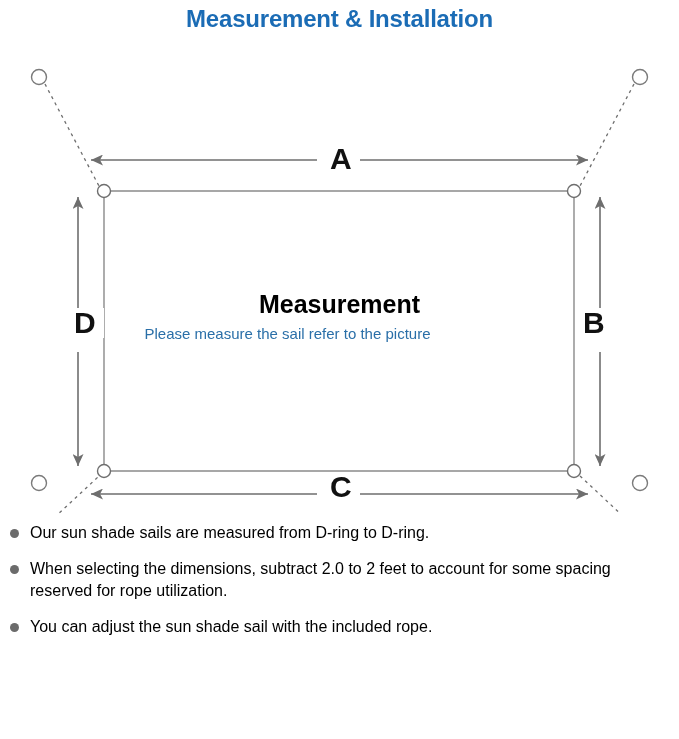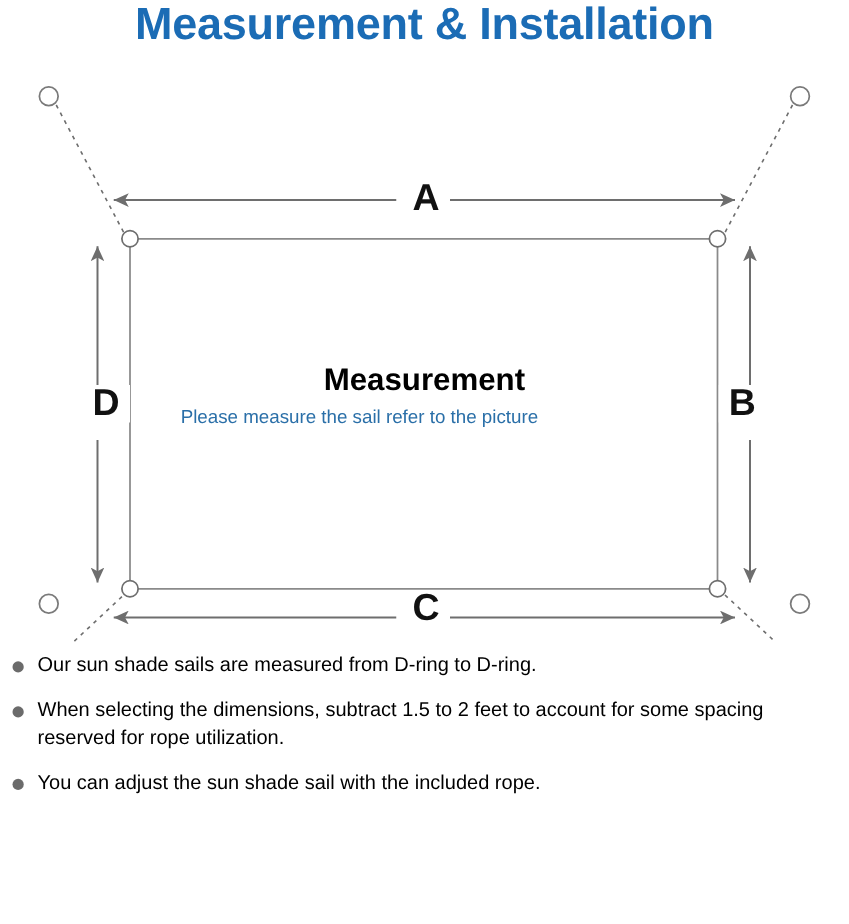--- a/index.html
+++ b/index.html
@@ -15,21 +15,21 @@
     overflow: hidden;
   }
 
   
   #page-title {
     position: absolute;
     top: 0px;
     left: 0;
     width: 679px;
     text-align: center;
-    font-size: 36px;
+    font-size: 24px;
     font-weight: bold;
     color: #1b6cb5;
     letter-spacing: -0.2px;
     line-height: 38px;
   }
 
   
   #diagram {
     position: absolute;
     top: 50px;
@@ -162,19 +162,19 @@
   <div class="center-sub">Please measure the sail refer to the picture</div>
 </div>
 
 <div id="notes">
   <div class="note-row">
     <span class="note-bullet"></span>
     <span class="note-text">Our sun shade sails are measured from D-ring to D-ring.</span>
   </div>
   <div class="note-row">
     <span class="note-bullet"></span>
-    <span class="note-text">When selecting the dimensions, subtract 1.5 to 2 feet to account for some spacing reserved for rope utilization.</span>
+    <span class="note-text">When selecting the dimensions, subtract 2.0 to 2 feet to account for some spacing reserved for rope utilization.</span>
   </div>
   <div class="note-row">
     <span class="note-bullet"></span>
     <span class="note-text">You can adjust the sun shade sail with the included rope.</span>
   </div>
 </div>
 
 </body></html>

